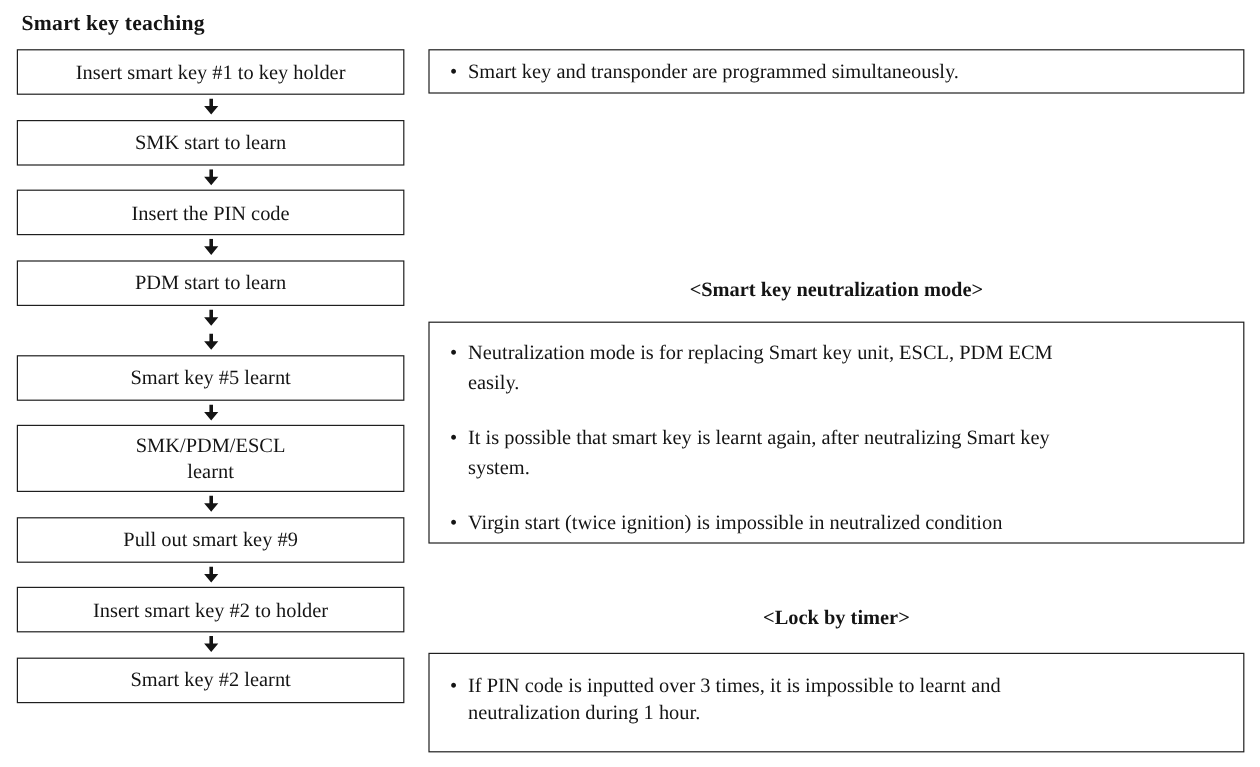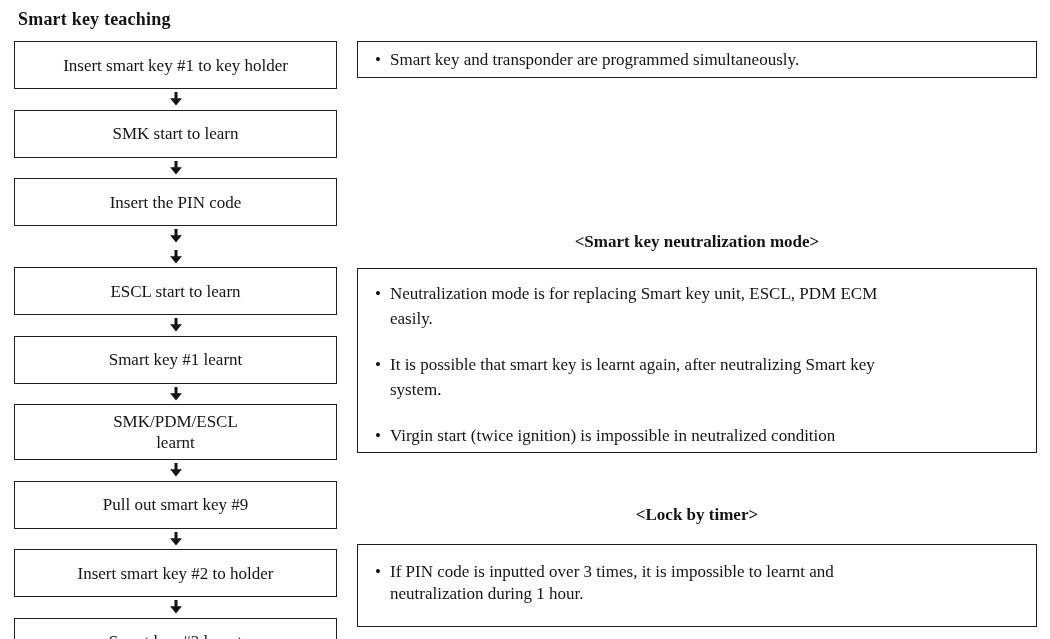--- a/index.html
+++ b/index.html
@@ -16,21 +16,21 @@
     position:absolute;left:18px;top:9px;
     font-size:18px;font-weight:bold;letter-spacing:0.2px;
   }
   
   .flow{
     position:absolute;left:14px;top:41px;width:323px;
     display:flex;flex-direction:column;
   }
   .flow-box{
     box-sizing:border-box;
-    height:48px;
+    height:38px;
     border:1.7px solid #1f1f1f;
     display:flex;align-items:center;justify-content:center;
     text-align:center;
     font-size:17px;line-height:21px;
     white-space:pre-line;
   }
   .flow-box.tall{height:56px;}
   .flow-arrow{
     height:20.5px;
     display:flex;align-items:center;justify-content:center;
@@ -91,36 +91,36 @@
     </div>
 
     <div class="flow-box">Insert the PIN code</div>
 
     <div class="flow-arrow">
       <svg width="16" height="14" viewBox="0 0 16 14">
           <path d="M6.5 0 H9.5 V6.3 H13.9 L8 13.4 L2.1 6.3 H6.5 Z" fill="#141414"></path>
         </svg>
     </div>
 
+    <div class="flow-box">PDM start to learn</div>
 
     <div class="flow-arrow">
       <svg width="16" height="14" viewBox="0 0 16 14">
           <path d="M6.5 0 H9.5 V6.3 H13.9 L8 13.4 L2.1 6.3 H6.5 Z" fill="#141414"></path>
         </svg>
     </div>
 
-    <div class="flow-box">ESCL start to learn</div>
 
     <div class="flow-arrow">
       <svg width="16" height="14" viewBox="0 0 16 14">
           <path d="M6.5 0 H9.5 V6.3 H13.9 L8 13.4 L2.1 6.3 H6.5 Z" fill="#141414"></path>
         </svg>
     </div>
 
-    <div class="flow-box">Smart key #1 learnt</div>
+    <div class="flow-box">Smart key #5 learnt</div>
 
     <div class="flow-arrow">
       <svg width="16" height="14" viewBox="0 0 16 14">
           <path d="M6.5 0 H9.5 V6.3 H13.9 L8 13.4 L2.1 6.3 H6.5 Z" fill="#141414"></path>
         </svg>
     </div>
 
     <div class="flow-box tall">SMK/PDM/ESCL
 learnt</div>
 

